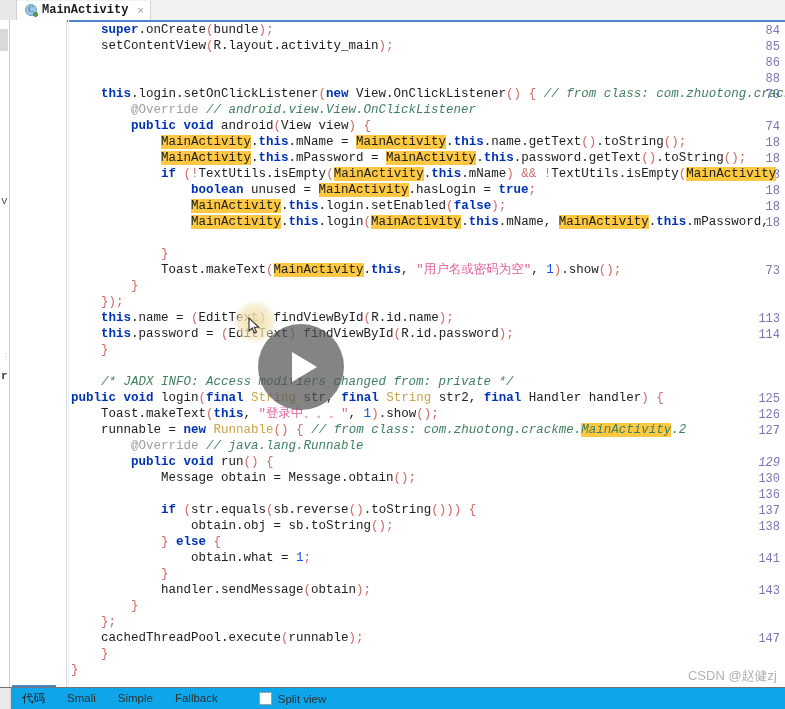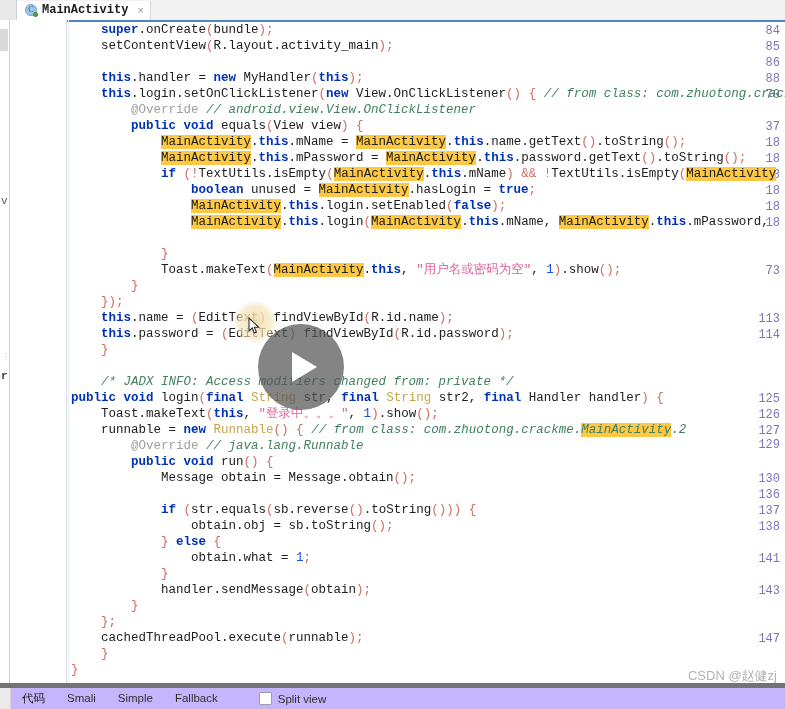--- a/index.html
+++ b/index.html
@@ -217,22 +217,22 @@
     position: absolute;
     left: 248px; top: 297px;
     width: 13px; height: 18px;
   }
 
   
   .bottombar {
     position: absolute;
     left: 0; bottom: 0;
     width: 785px; height: 21px;
-    background: #c4b5fd;
-    border-top: 5px solid #737373;
+    background: #0ea5e9;
+    border-top: 1px solid #737373;
     display: flex;
     align-items: center;
   }
   .bb-gutter {
     width: 10px; height: 21px;
     background: #eaeaea;
     border-right: 1px solid #d4d4d4;
   }
   .bottom-tab {
     font-size: 11.5px;
@@ -309,57 +309,56 @@
     <div class="gutter"></div>
     <div class="gutter-rule"></div>
     <div class="gutter-rule2"></div>
 
     <div>
       <span class="lineno" style="top:4px;">84</span>
       <span class="lineno" style="top:20px;">85</span>
       <span class="lineno" style="top:36px;">86</span>
       <span class="lineno" style="top:52px;">88</span>
       <span class="lineno" style="top:68px;">70</span>
-      <span class="lineno" style="top:100px;">37</span>
+      <span class="lineno" style="top:100px;">74</span>
       <span class="lineno" style="top:116px;">18</span>
       <span class="lineno" style="top:132px;">18</span>
       <span class="lineno" style="top:148px;">18</span>
       <span class="lineno" style="top:164px;">18</span>
       <span class="lineno" style="top:180px;">18</span>
       <span class="lineno" style="top:196px;">18</span>
       <span class="lineno" style="top:244px;">73</span>
       <span class="lineno" style="top:292px;">113</span>
       <span class="lineno" style="top:308px;">114</span>
       <span class="lineno" style="top:372px;">125</span>
       <span class="lineno" style="top:388px;">126</span>
       <span class="lineno" style="top:404px;">127</span>
-      <span class="lineno" style="top:418px;">129</span>
+      <span class="lineno" style="top:436px;font-style:italic;">129</span>
       <span class="lineno" style="top:452px;">130</span>
       <span class="lineno" style="top:468px;">136</span>
       <span class="lineno" style="top:484px;">137</span>
       <span class="lineno" style="top:500px;">138</span>
       <span class="lineno" style="top:532px;">141</span>
       <span class="lineno" style="top:564px;">143</span>
       <span class="lineno" style="top:612px;">147</span>
     </div>
 
     <div class="code">
 
       <div class="cline" style="top:2px"><span class="pl">      </span><span class="kw">super</span><span class="pl">.onCreate</span><span class="punc">(</span><span class="pl">bundle</span><span class="punc">)</span><span class="punc">;</span></div>
 
       <div class="cline" style="top:18px"><span class="pl">      setContentView</span><span class="punc">(</span><span class="pl">R.layout.activity_main</span><span class="punc">)</span><span class="punc">;</span></div>
 
 
-      <div class="cline" style="top:50px"><span class="kw">      this</span><span class="pl">.handler = </span><span class="kw">new</span><span class="pl"> MyHandler</span><span class="punc">(</span><span class="kw">this</span><span class="punc">)</span><span class="punc">;</span></div>
 
       <div class="cline" style="top:66px"><span class="kw">      this</span><span class="pl">.login.setOnClickListener</span><span class="punc">(</span><span class="kw">new</span><span class="pl"> View.OnClickListener</span><span class="punc">()</span><span class="pl"> </span><span class="punc">{</span><span class="pl"> </span><span class="cmt2">// from class: com.zhuotong.crackme.</span></div>
 
       <div class="cline" style="top:82px"><span class="anno">          @Override</span><span class="pl"> </span><span class="cmt2">// android.view.View.OnClickListener</span></div>
 
-      <div class="cline" style="top:98px"><span class="kw">          public void</span><span class="pl"> equals</span><span class="punc">(</span><span class="pl">View view</span><span class="punc">)</span><span class="pl"> </span><span class="punc">{</span></div>
+      <div class="cline" style="top:98px"><span class="kw">          public void</span><span class="pl"> android</span><span class="punc">(</span><span class="pl">View view</span><span class="punc">)</span><span class="pl"> </span><span class="punc">{</span></div>
 
       <div class="cline" style="top:114px"><span class="pl">              </span><span class="hl">MainActivity</span><span class="pl">.</span><span class="kw">this</span><span class="pl">.mName = </span><span class="hl">MainActivity</span><span class="pl">.</span><span class="kw">this</span><span class="pl">.name.getText</span><span class="punc">()</span><span class="pl">.toString</span><span class="punc">()</span><span class="punc">;</span></div>
 
       <div class="cline" style="top:130px"><span class="pl">              </span><span class="hl">MainActivity</span><span class="pl">.</span><span class="kw">this</span><span class="pl">.mPassword = </span><span class="hl">MainActivity</span><span class="pl">.</span><span class="kw">this</span><span class="pl">.password.getText</span><span class="punc">()</span><span class="pl">.toString</span><span class="punc">()</span><span class="punc">;</span></div>
 
       <div class="cline" style="top:146px"><span class="pl">              </span><span class="kw">if</span><span class="pl"> </span><span class="punc">(</span><span class="punc">!</span><span class="pl">TextUtils.isEmpty</span><span class="punc">(</span><span class="hl">MainActivity</span><span class="pl">.</span><span class="kw">this</span><span class="pl">.mName</span><span class="punc">)</span><span class="pl"> </span><span class="punc">&amp;&amp;</span><span class="pl"> </span><span class="punc">!</span><span class="pl">TextUtils.isEmpty</span><span class="punc">(</span><span class="hl">MainActivity</span></div>
 
       <div class="cline" style="top:162px"><span class="pl">                  </span><span class="kw">boolean</span><span class="pl"> unused = </span><span class="hl">MainActivity</span><span class="pl">.hasLogin = </span><span class="kw">true</span><span class="punc">;</span></div>
 
       <div class="cline" style="top:178px"><span class="pl">                  </span><span class="hl">MainActivity</span><span class="pl">.</span><span class="kw">this</span><span class="pl">.login.setEnabled</span><span class="punc">(</span><span class="kw">false</span><span class="punc">)</span><span class="punc">;</span></div>

